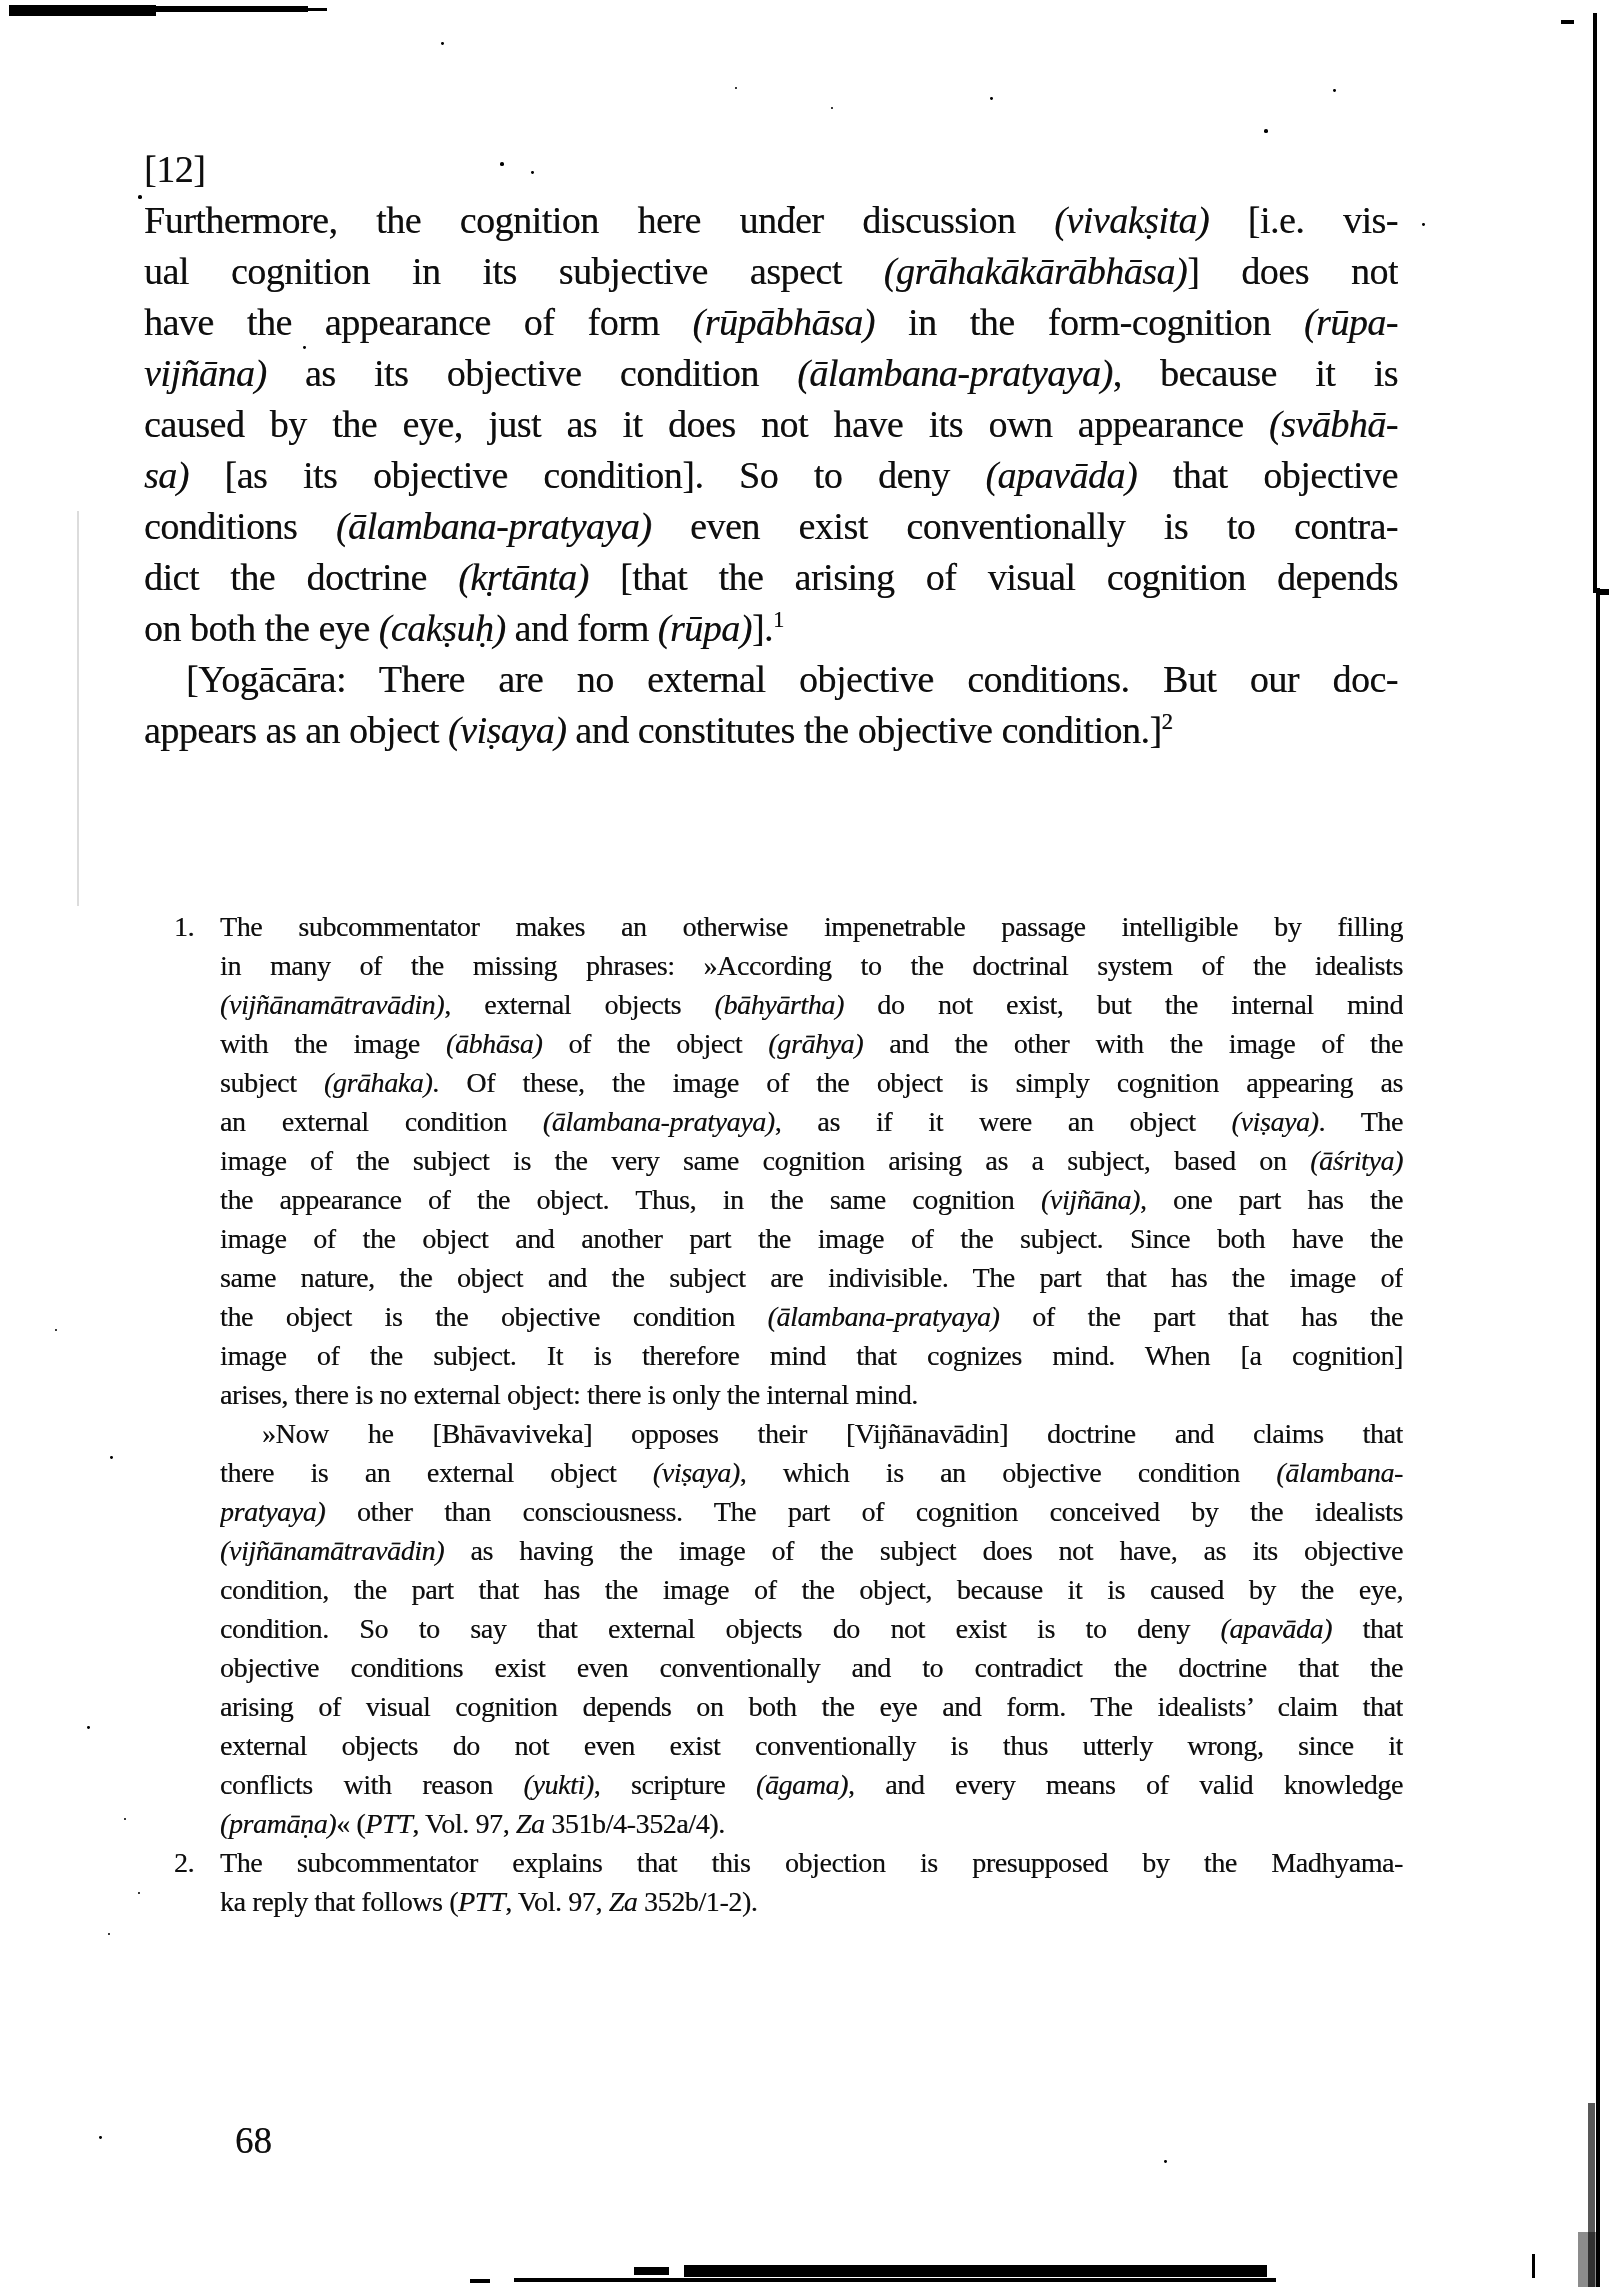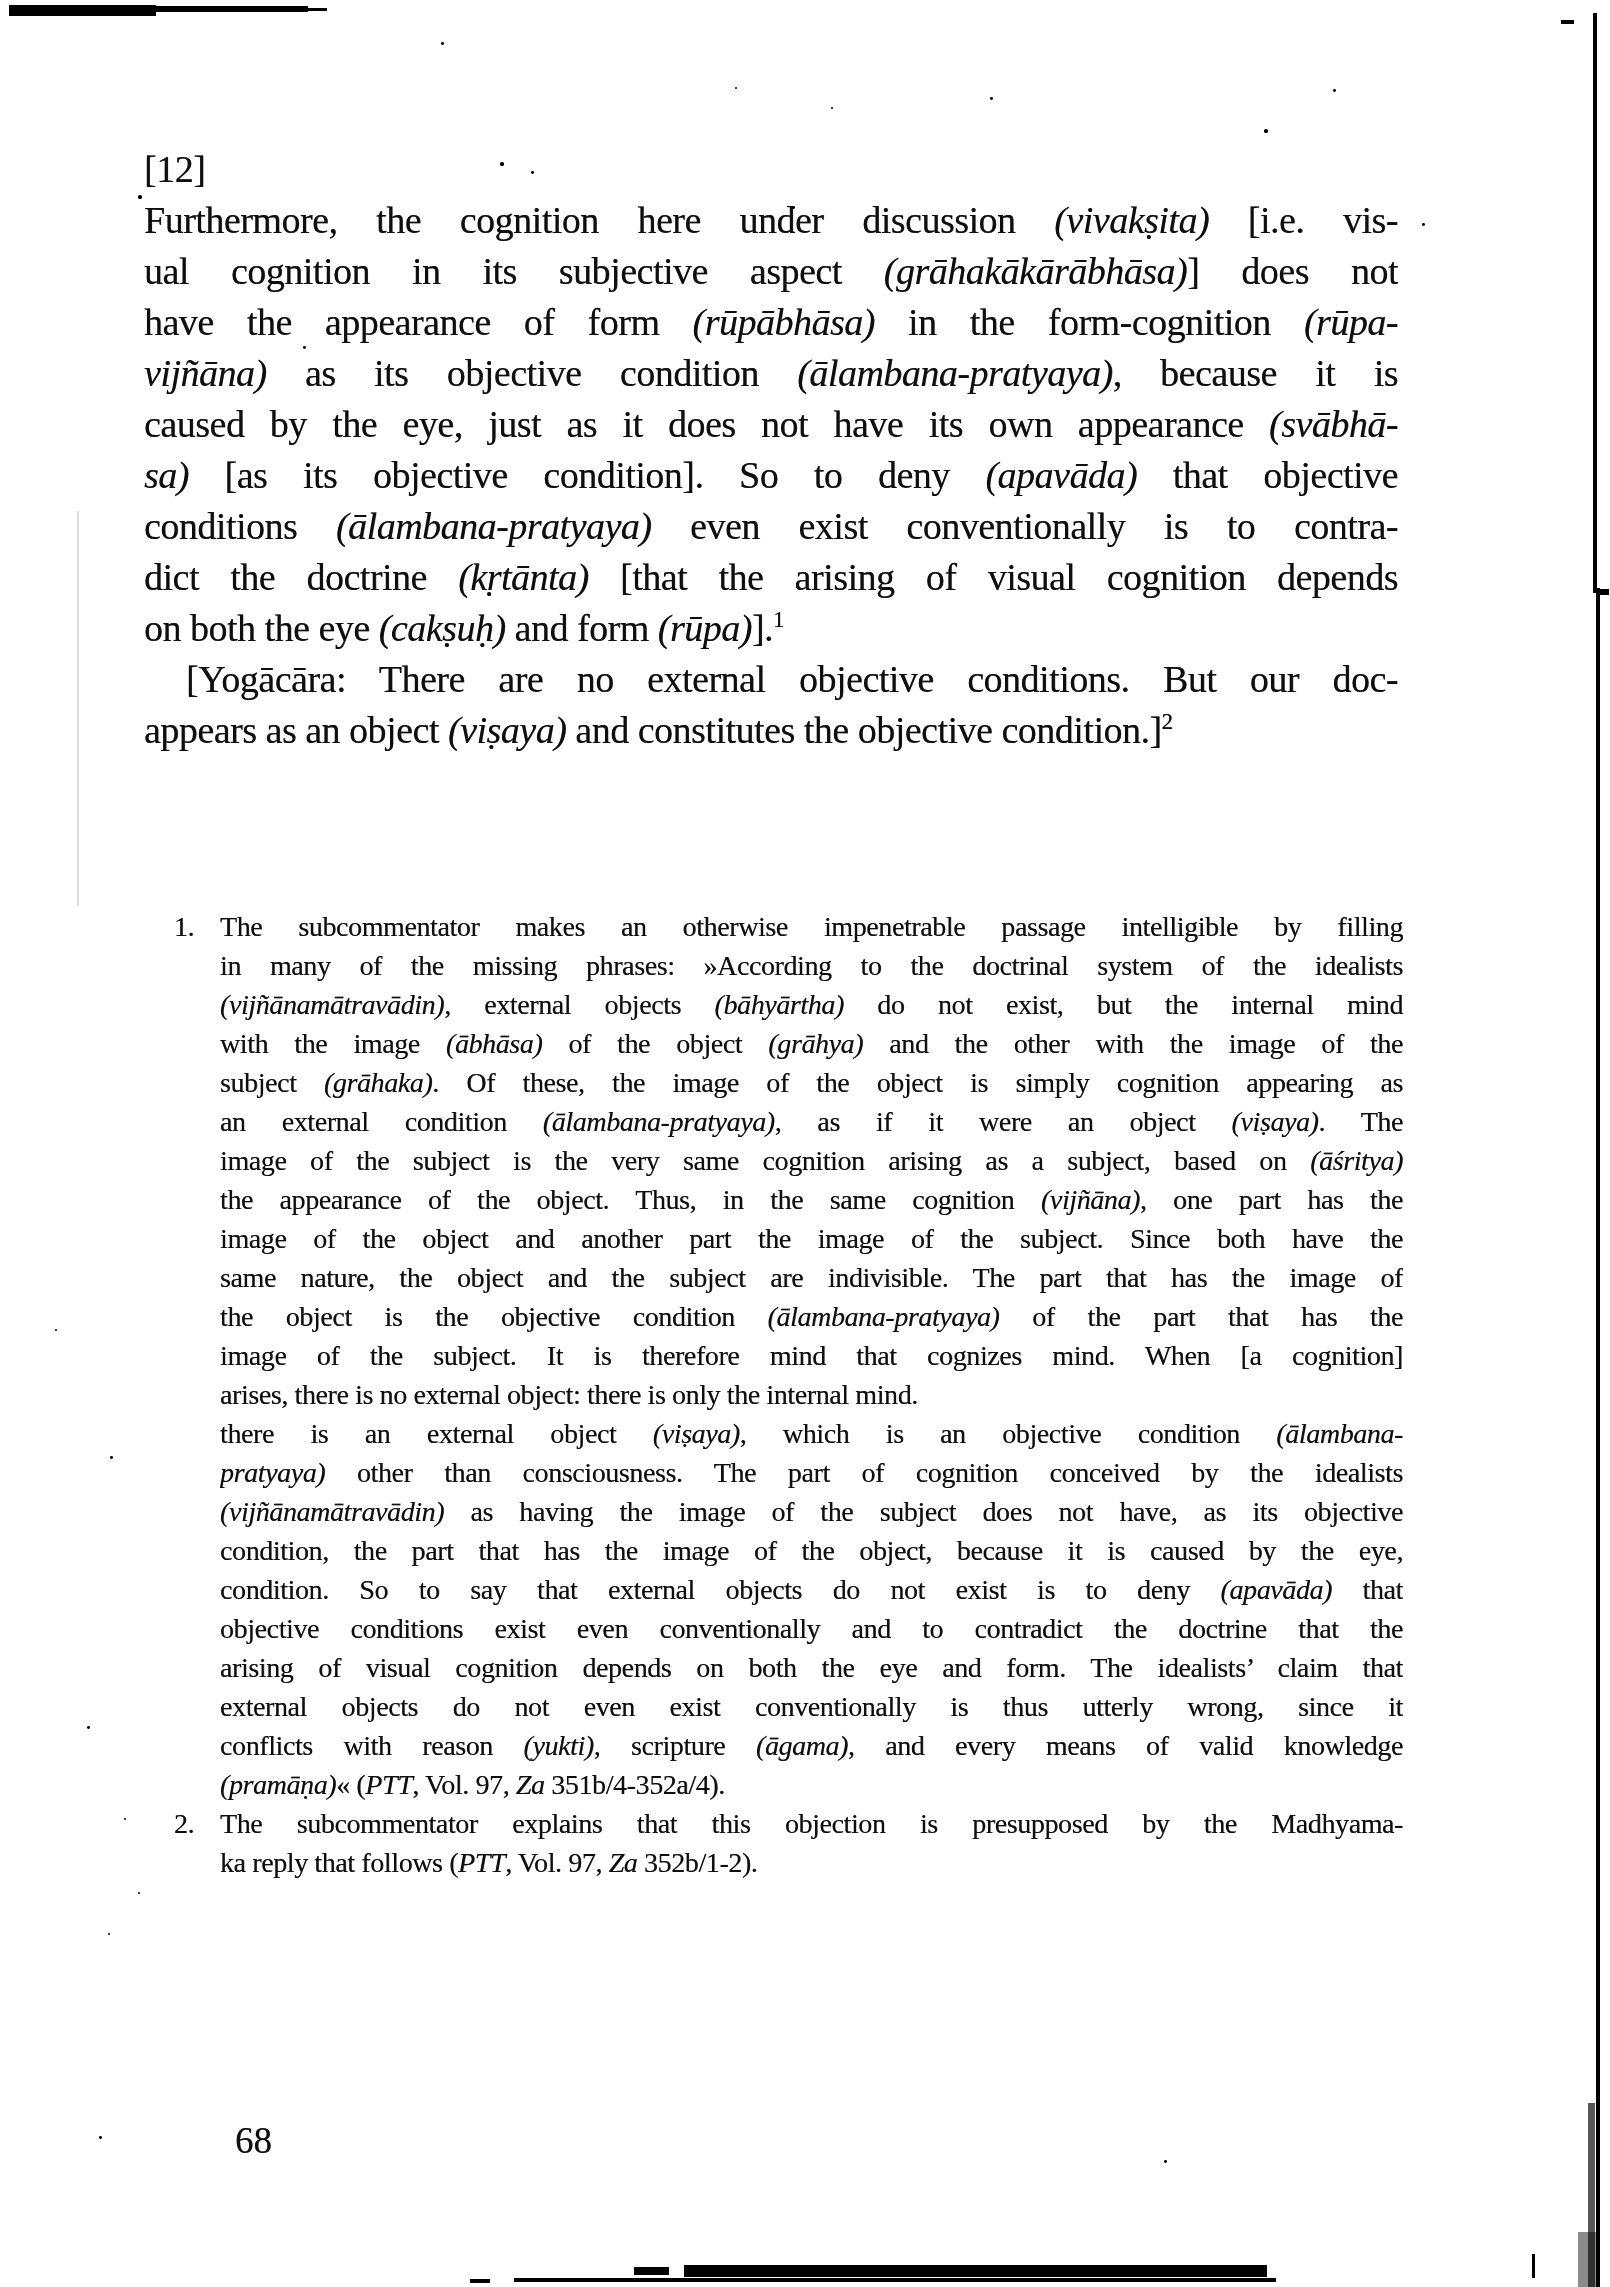--- a/index.html
+++ b/index.html
@@ -88,20 +88,21 @@
         <div class="line">with the image <span class="it">(ābhāsa)</span> of the object <span class="it">(grāhya)</span> and the other with the image of the</div>
         <div class="line">subject <span class="it">(grāhaka)</span>. Of these, the image of the object is simply cognition appearing as</div>
         <div class="line">an external condition <span class="it">(ālambana-pratyaya)</span>, as if it were an object <span class="it">(viṣaya)</span>. The</div>
         <div class="line">image of the subject is the very same cognition arising as a subject, based on <span class="it">(āśritya)</span></div>
         <div class="line">the appearance of the object. Thus, in the same cognition <span class="it">(vijñāna)</span>, one part has the</div>
         <div class="line">image of the object and another part the image of the subject. Since both have the</div>
         <div class="line">same nature, the object and the subject are indivisible. The part that has the image of</div>
         <div class="line">the object is the objective condition <span class="it">(ālambana-pratyaya)</span> of the part that has the</div>
         <div class="line">image of the subject. It is therefore mind that cognizes mind. When [a cognition]</div>
         <div class="line end">arises, there is no external object: there is only the internal mind.</div>
+        <div class="line ind">»Now he [Bhāvaviveka] opposes their [Vijñānavādin] doctrine and claims that</div>
         <div class="line">there is an external object <span class="it">(viṣaya)</span>, which is an objective condition <span class="it">(ālambana-</span></div>
         <div class="line"><span class="it">pratyaya)</span> other than consciousness. The part of cognition conceived by the idealists</div>
         <div class="line"><span class="it">(vijñānamātravādin)</span> as having the image of the subject does not have, as its objective</div>
         <div class="line">condition, the part that has the image of the object, because it is caused by the eye,</div>
         <div class="line">condition. So to say that external objects do not exist is to deny <span class="it">(apavāda)</span> that</div>
         <div class="line">objective conditions exist even conventionally and to contradict the doctrine that the</div>
         <div class="line">arising of visual cognition depends on both the eye and form. The idealists’ claim that</div>
         <div class="line">external objects do not even exist conventionally is thus utterly wrong, since it</div>
         <div class="line">conflicts with reason <span class="it">(yukti)</span>, scripture <span class="it">(āgama)</span>, and every means of valid knowledge</div>
         <div class="line end"><span class="it">(pramāṇa)</span>« (<span class="it">PTT</span>, Vol. 97, <span class="it">Za</span> 351b/4-352a/4).</div>

